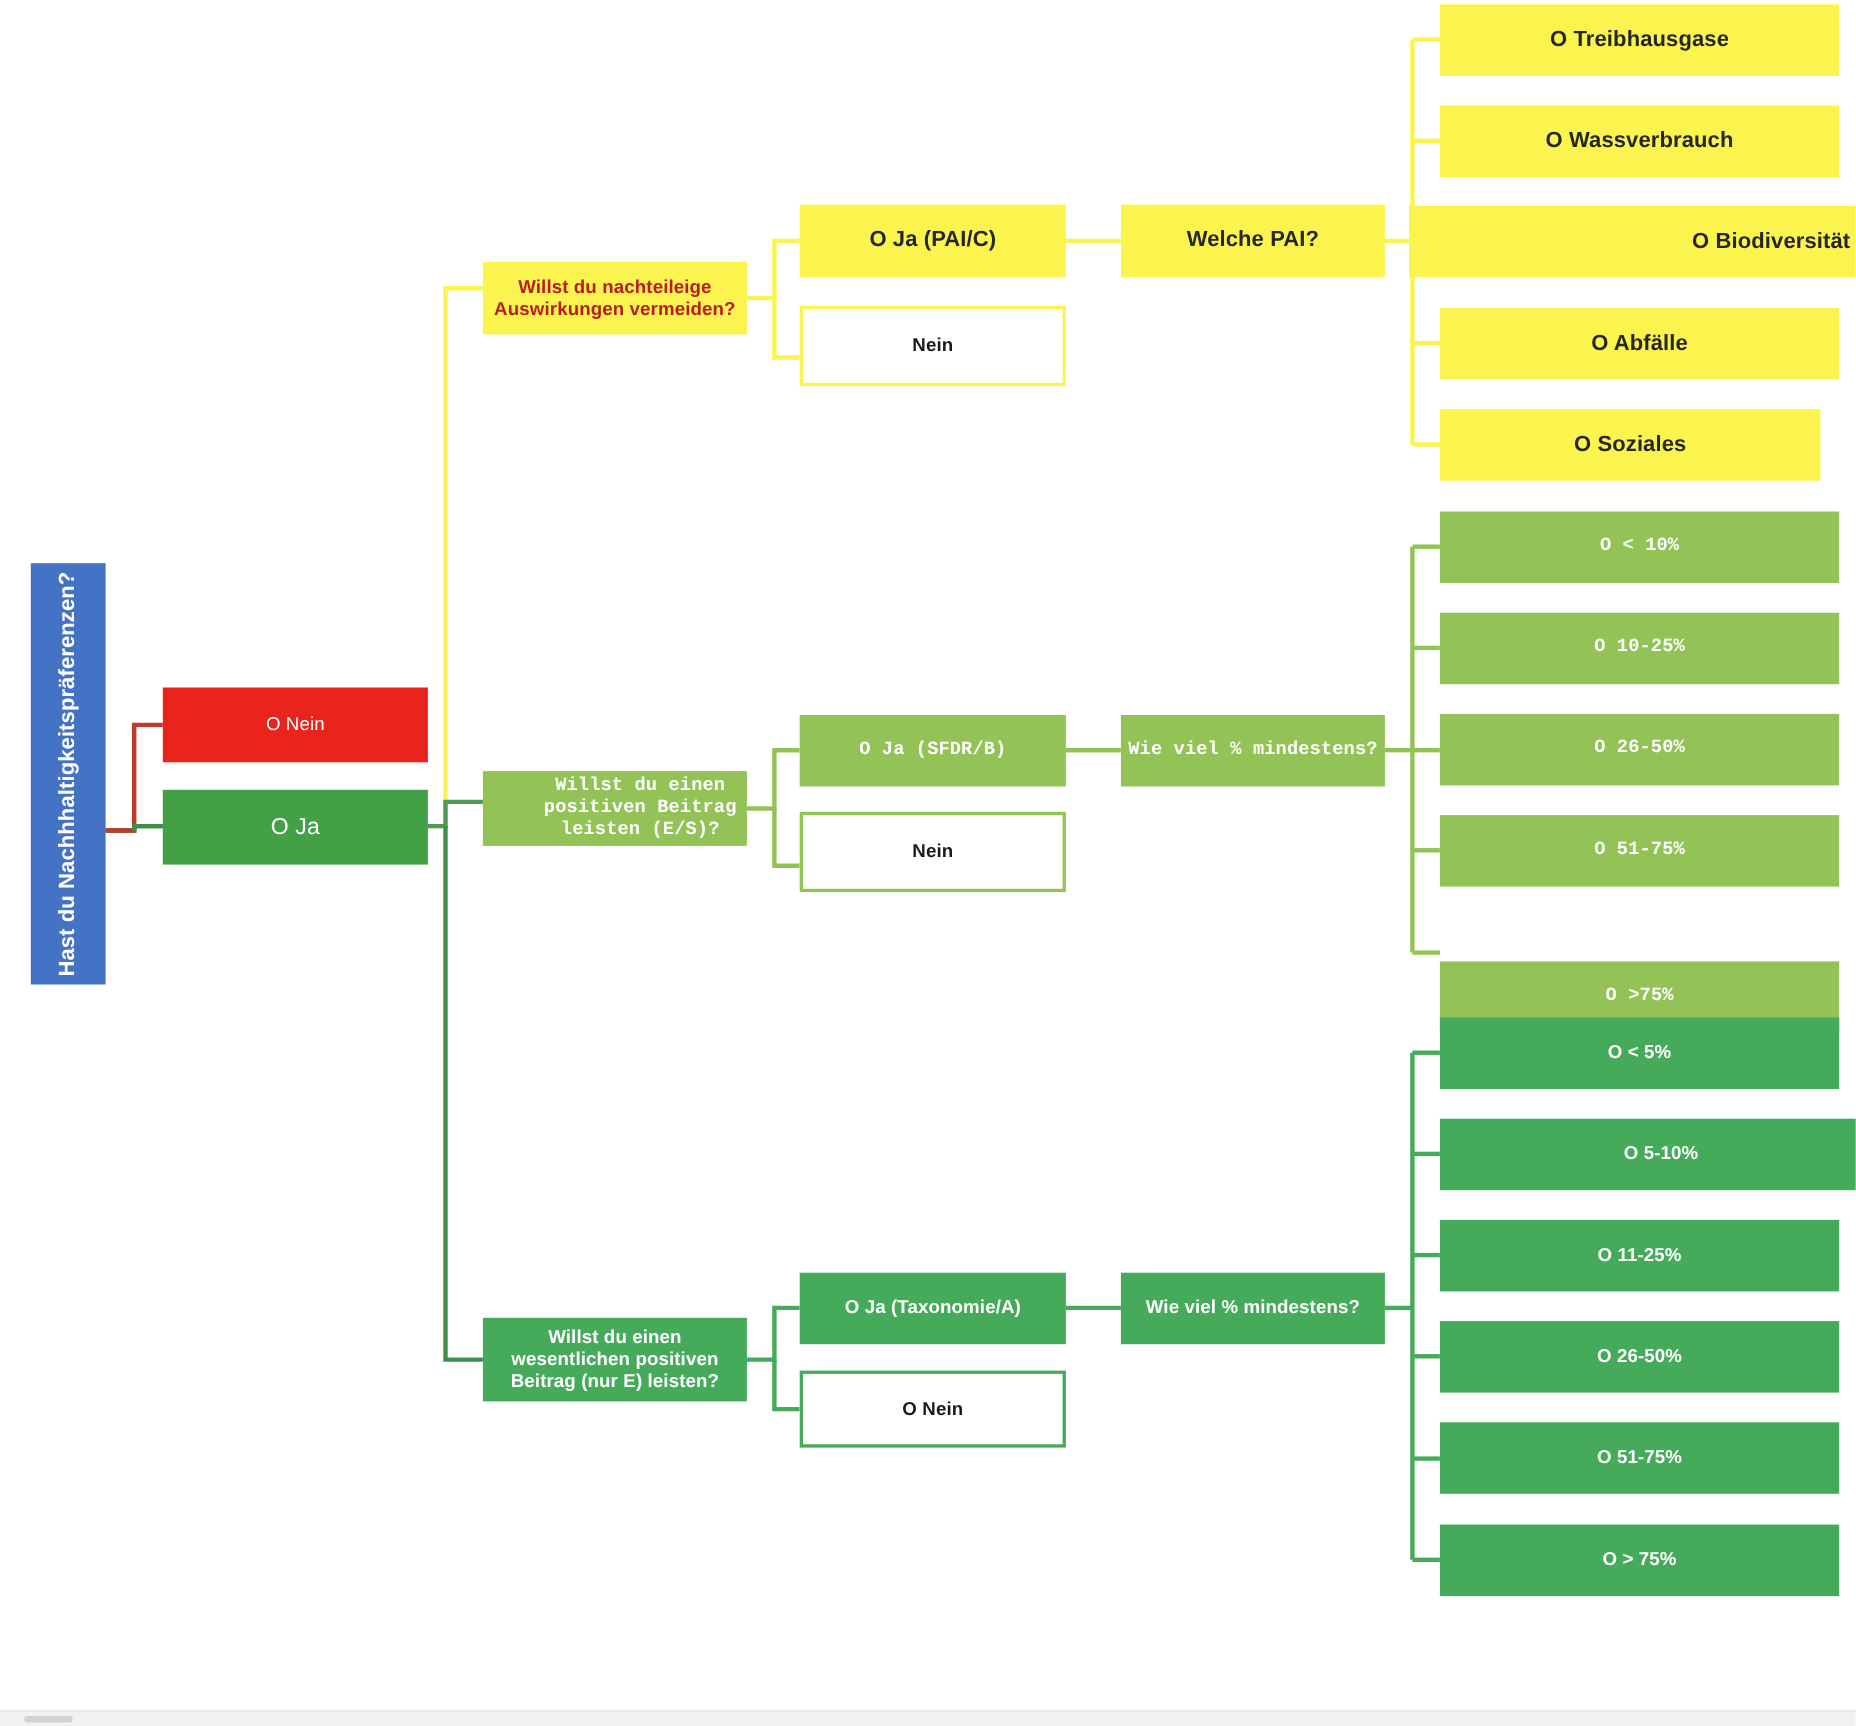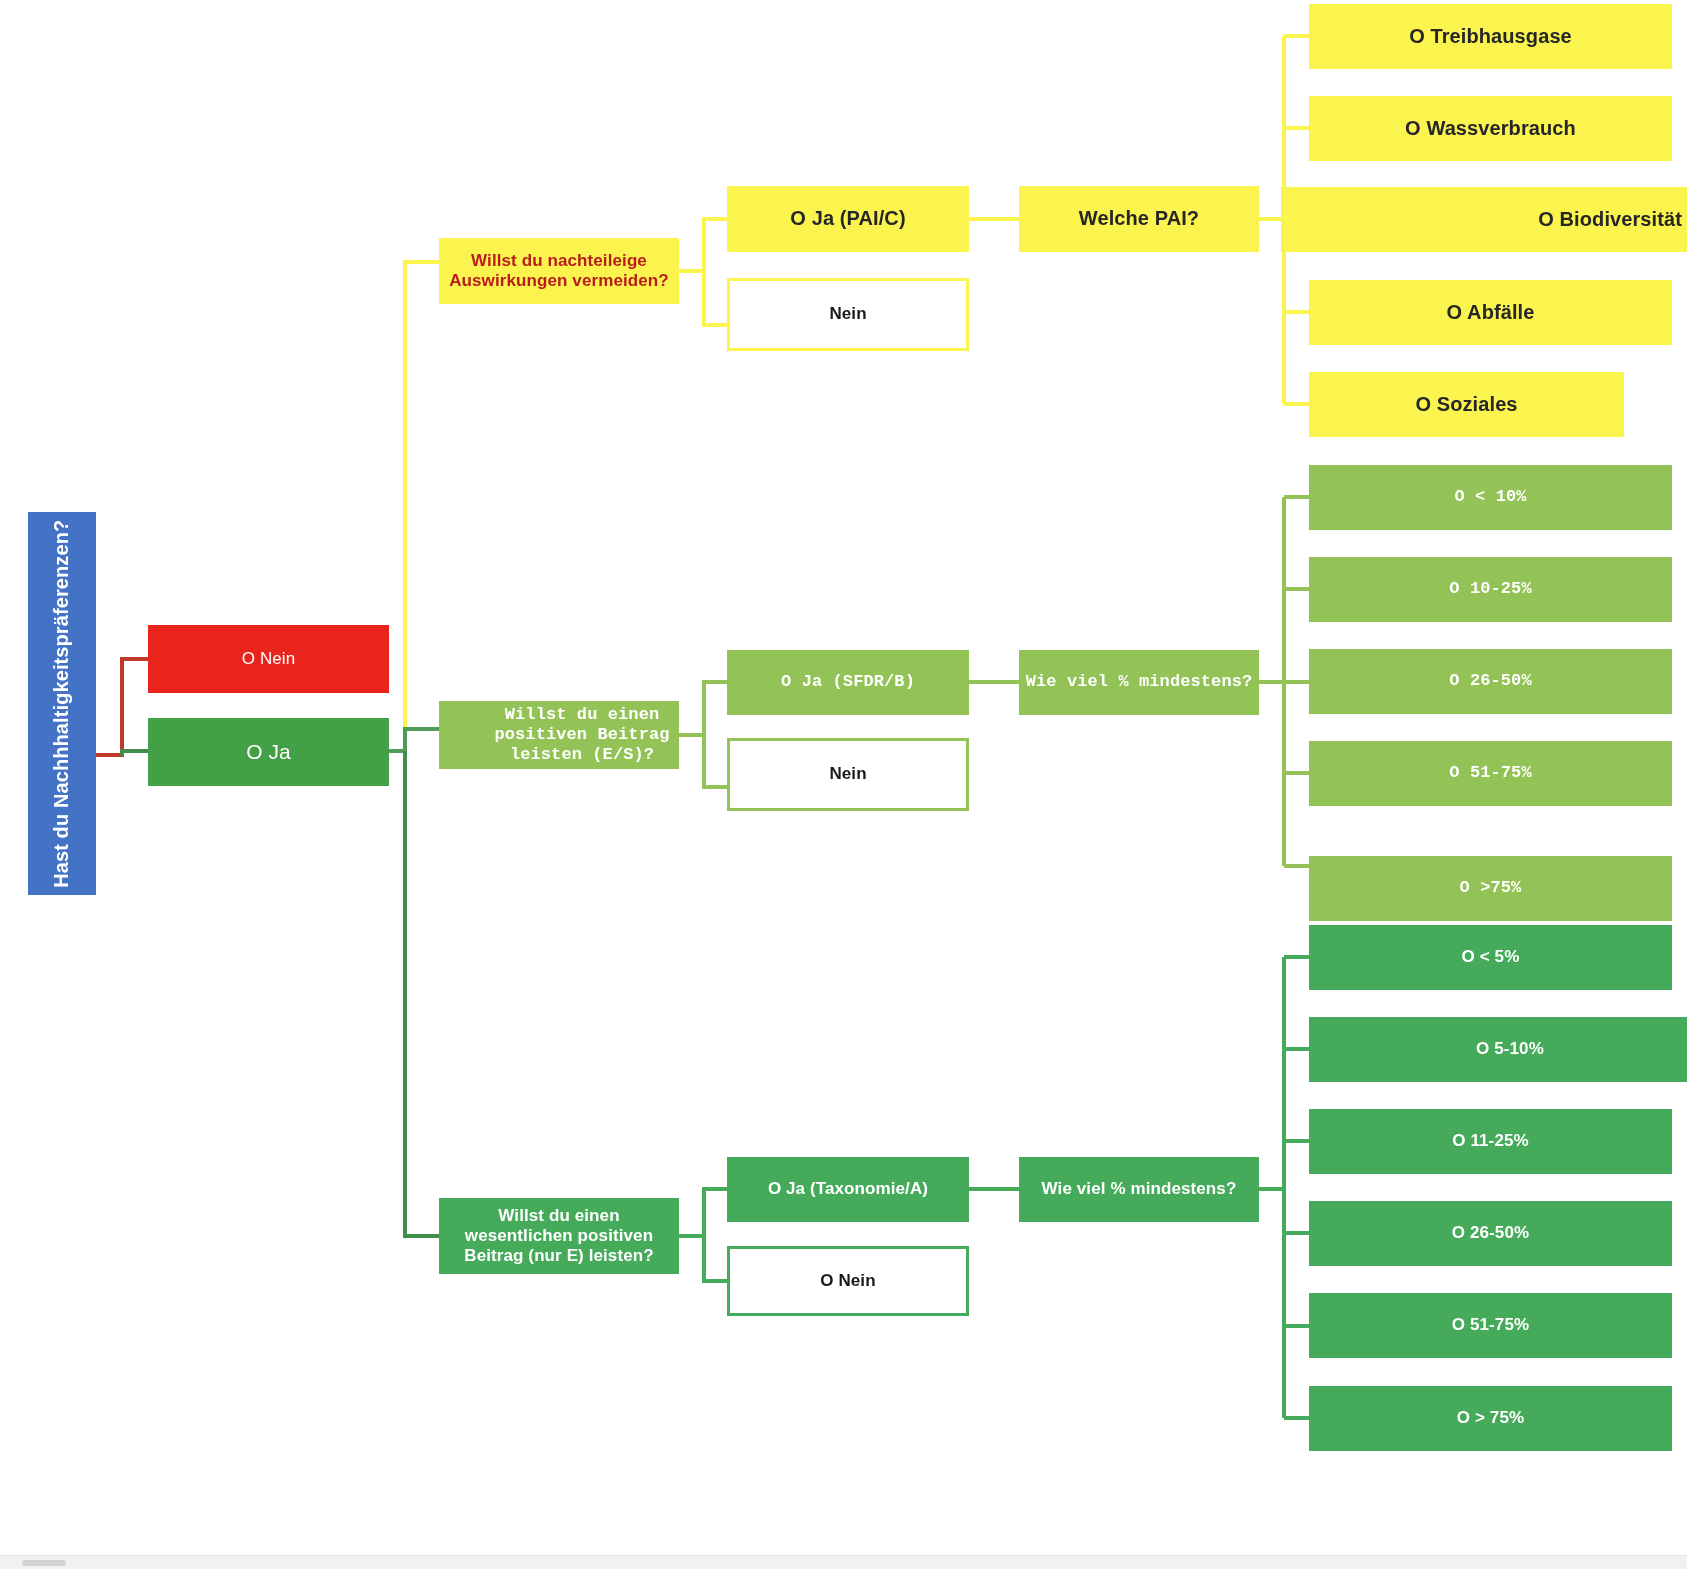--- a/index.html
+++ b/index.html
@@ -158,21 +158,21 @@
   </div>
   <div class="node yellow" style="left:1309px; top:96px; width:363px; height:65px;">
     <span>O Wassverbrauch</span>
   </div>
   <div class="node yellow" style="left:1281px; top:187px; width:407px; height:65px;justify-content:flex-end;">
     <span>O Biodiversität</span>
   </div>
   <div class="node yellow" style="left:1309px; top:280px; width:363px; height:65px;">
     <span>O Abfälle</span>
   </div>
-  <div class="node yellow" style="left:1309px; top:372px; width:315px; height:65px;justify-content:center;">
+  <div class="node yellow" style="left:1309px; top:372px; width:346px; height:65px;justify-content:center;">
     <span>O Soziales</span>
   </div>
 
   <div class="node lgreen" style="left:439px; top:701px; width:240px; height:68px;padding-left:46px;">
     <span>Willst du einen positiven Beitrag leisten (E/S)?</span>
   </div>
   <div class="node lgreen" style="left:727px; top:650px; width:242px; height:65px;">
     <span>O Ja (SFDR/B)</span>
   </div>
   <div class="node lgreenhollow" style="left:727px; top:738px; width:242px; height:73px;">
@@ -187,21 +187,21 @@
   </div>
   <div class="node lgreen" style="left:1309px; top:557px; width:363px; height:65px;">
     <span>O 10-25%</span>
   </div>
   <div class="node lgreen" style="left:1309px; top:649px; width:363px; height:65px;">
     <span>O 26-50%</span>
   </div>
   <div class="node lgreen" style="left:1309px; top:741px; width:363px; height:65px;">
     <span>O 51-75%</span>
   </div>
-  <div class="node lgreen" style="left:1309px; top:856px; width:363px; height:65px;">
+  <div class="node lgreen" style="left:1309px; top:874px; width:363px; height:65px;">
     <span>O &gt;75%</span>
   </div>
 
   <div class="node dgreen" style="left:439px; top:1198px; width:240px; height:76px;">
     <span>Willst du einen wesentlichen positiven Beitrag (nur E) leisten?</span>
   </div>
   <div class="node dgreen" style="left:727px; top:1157px; width:242px; height:65px;">
     <span>O Ja (Taxonomie/A)</span>
   </div>
   <div class="node dgreenhollow" style="left:727px; top:1246px; width:242px; height:70px;">

